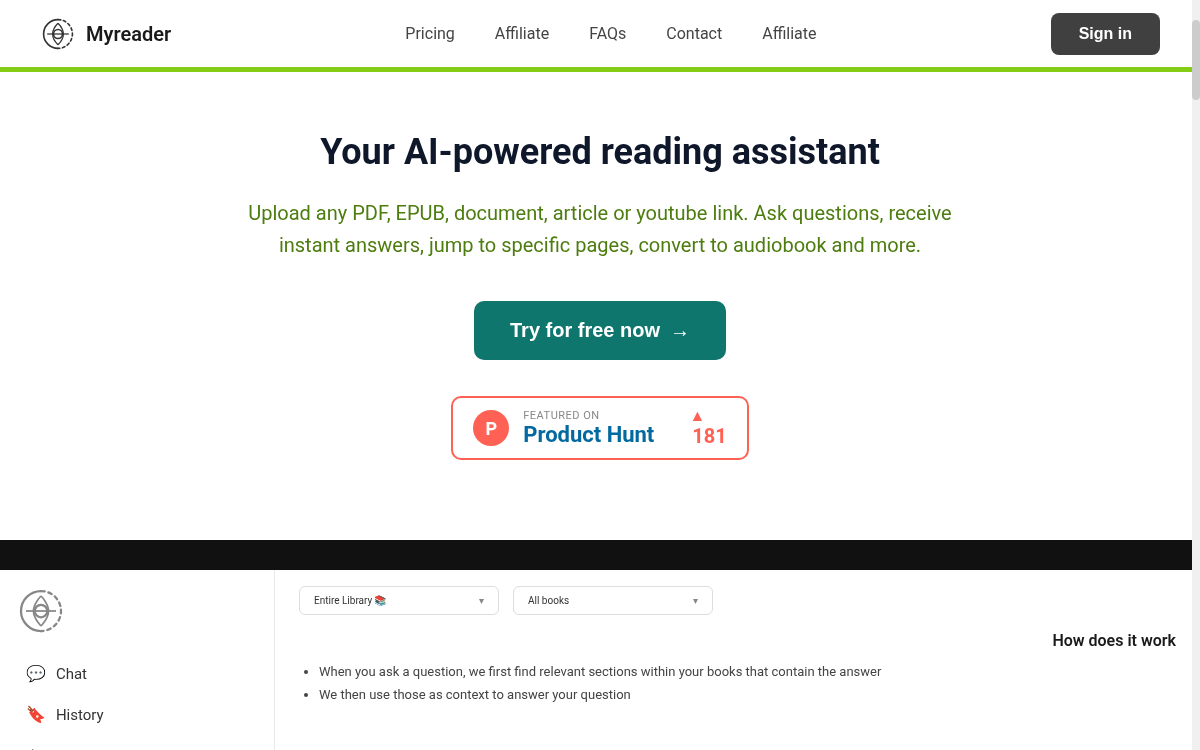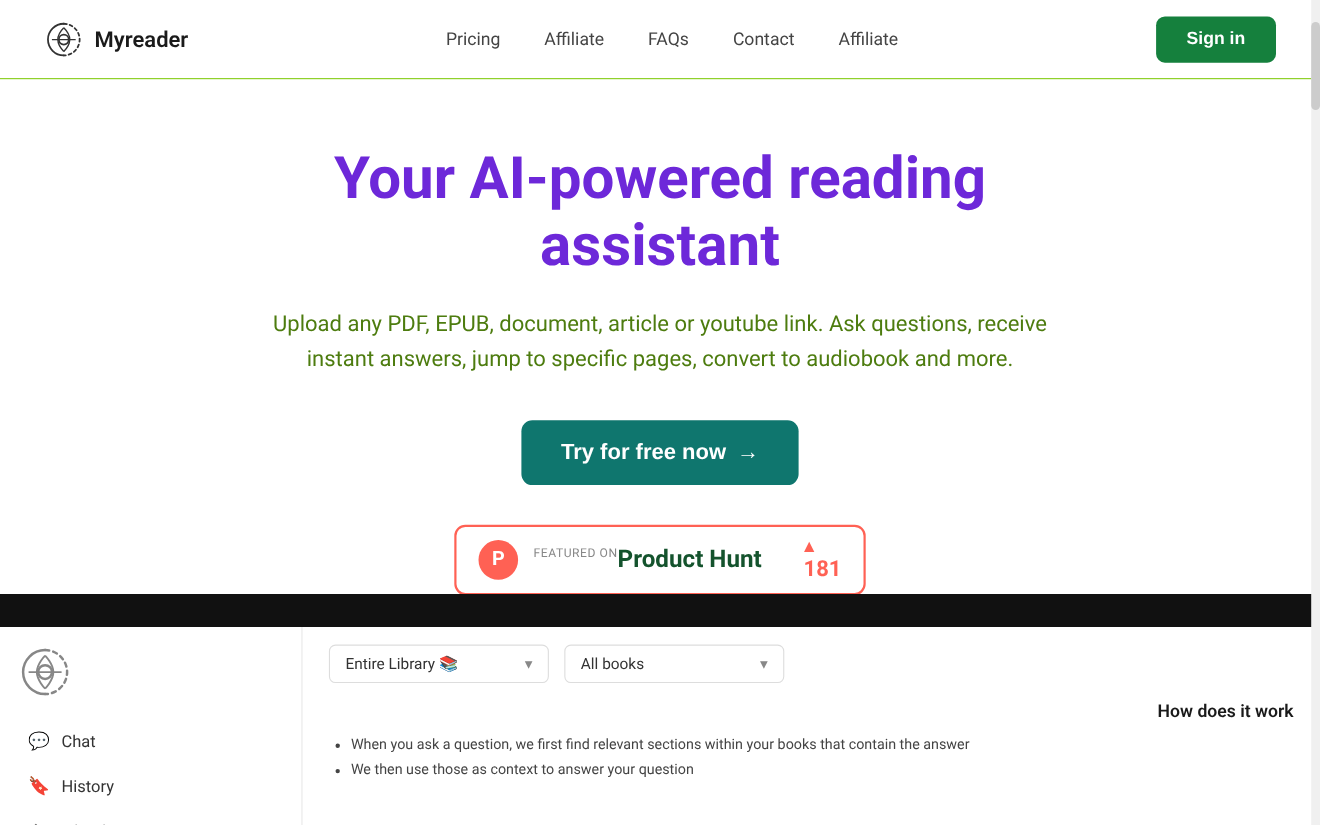--- a/index.html
+++ b/index.html
@@ -18,21 +18,21 @@
       position: relative;
     }
 
     
     .navbar {
       display: flex;
       align-items: center;
       justify-content: space-between;
       padding: 0 40px;
       height: 72px;
-      border-bottom: 1px solid #84cc16;
+      border-bottom: 5px solid #84cc16;
     }
 
     .logo-area {
       display: flex;
       align-items: center;
       gap: 10px;
     }
 
     .logo-icon {
       width: 36px;
@@ -53,44 +53,44 @@
 
     .nav-link {
       font-size: 16px;
       color: #444;
       cursor: pointer;
       text-decoration: none;
       text-align: center;
     }
 
     .signin-btn {
-      background: #15803d;
+      background: #404040;
       color: #fff;
       border: none;
       border-radius: 8px;
       padding: 12px 28px;
       font-size: 16px;
       font-weight: 600;
       cursor: pointer;
     }
 
     
     .hero {
       display: flex;
       flex-direction: column;
       align-items: center;
       justify-content: center;
       padding: 60px 20px 30px;
       text-align: center;
     }
 
     .hero-title {
-      font-size: 53px;
+      font-size: 36px;
       font-weight: 700;
-      color: #6d28d9;
+      color: #0f172a;
       line-height: 1.15;
       margin-bottom: 24px;
       max-width: 780px;
     }
 
     .hero-subtitle {
       font-size: 20px;
       color: #4d7c0f;
       line-height: 1.6;
       max-width: 720px;
@@ -136,35 +136,35 @@
       display: flex;
       align-items: center;
       justify-content: center;
       color: white;
       font-weight: 700;
       font-size: 18px;
     }
 
     .ph-text-area {
       display: flex;
-      flex-direction: row;
+      flex-direction: column;
       align-items: flex-start;
     }
 
     .ph-featured-on {
       font-size: 11px;
       color: #888;
       text-transform: uppercase;
       letter-spacing: 0.5px;
     }
 
     .ph-product-hunt {
       font-size: 22px;
       font-weight: 700;
-      color: #14532d;
+      color: #0369a1;
     }
 
     .ph-votes {
       display: flex;
       flex-direction: column;
       align-items: center;
       color: #FF6154;
       font-weight: 700;
     }
 
@@ -247,21 +247,21 @@
       margin-bottom: 16px;
     }
 
     .preview-dropdown {
       display: flex;
       align-items: center;
       justify-content: space-between;
       border: 1px solid #ddd;
       border-radius: 6px;
       padding: 8px 14px;
-      font-size: 14px;
+      font-size: 10px;
       color: #333;
       min-width: 200px;
       cursor: pointer;
     }
 
     .dropdown-arrow {
       color: #888;
       margin-left: 10px;
     }
 

